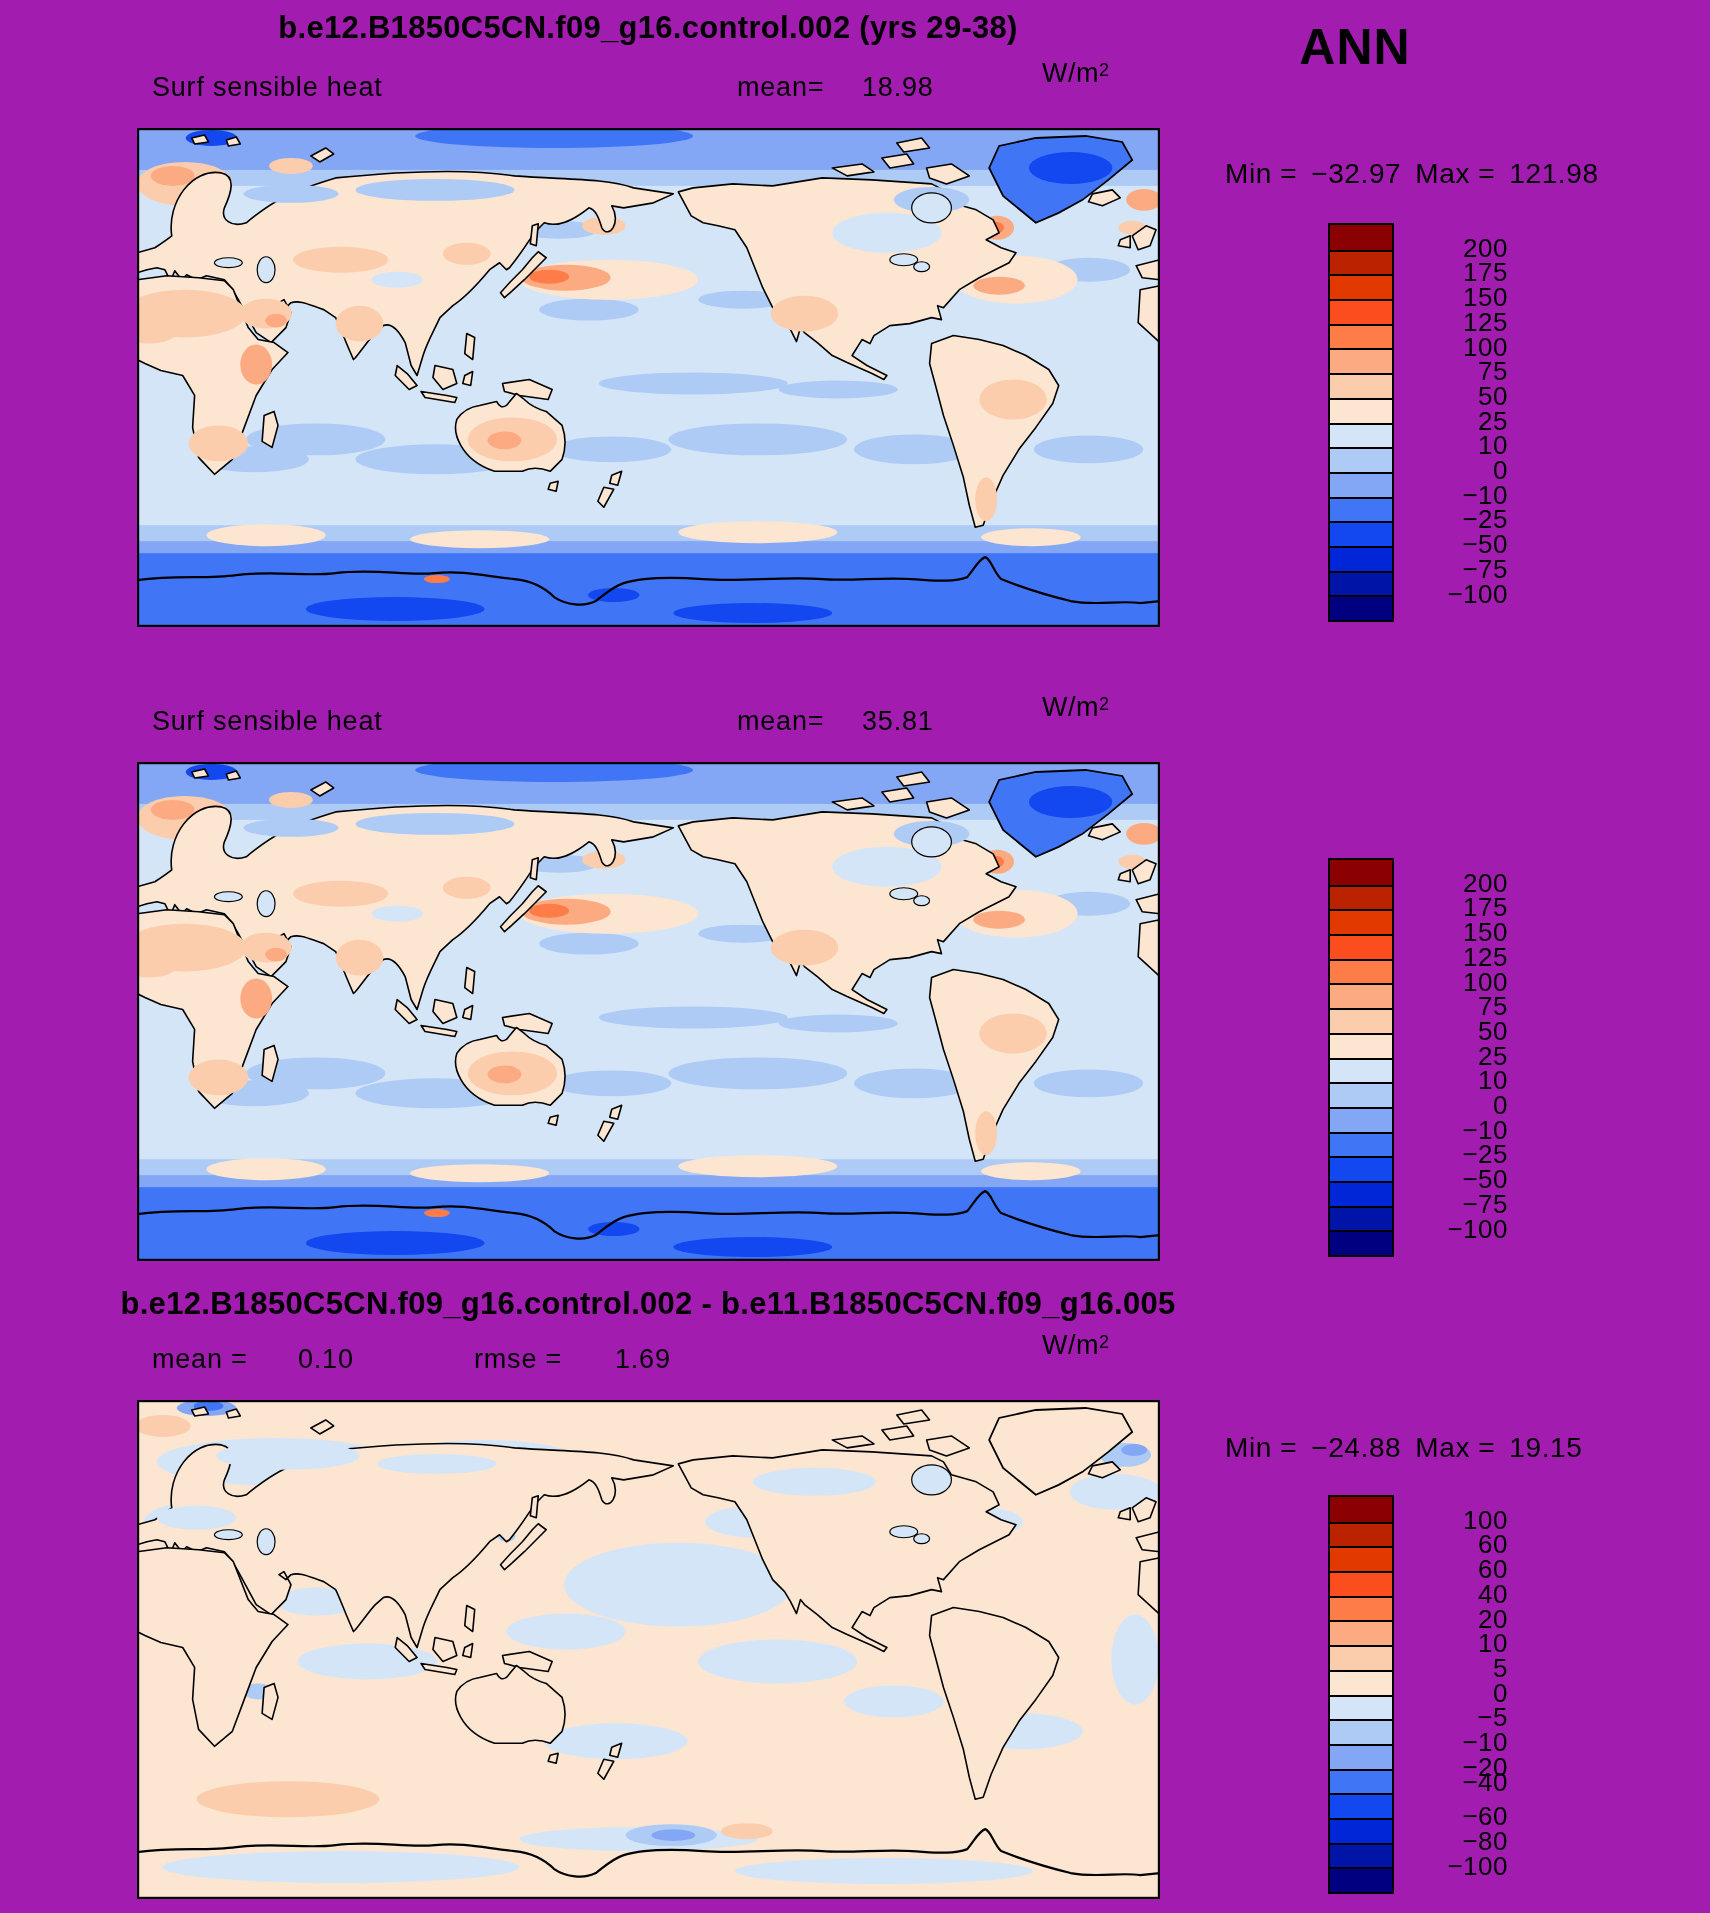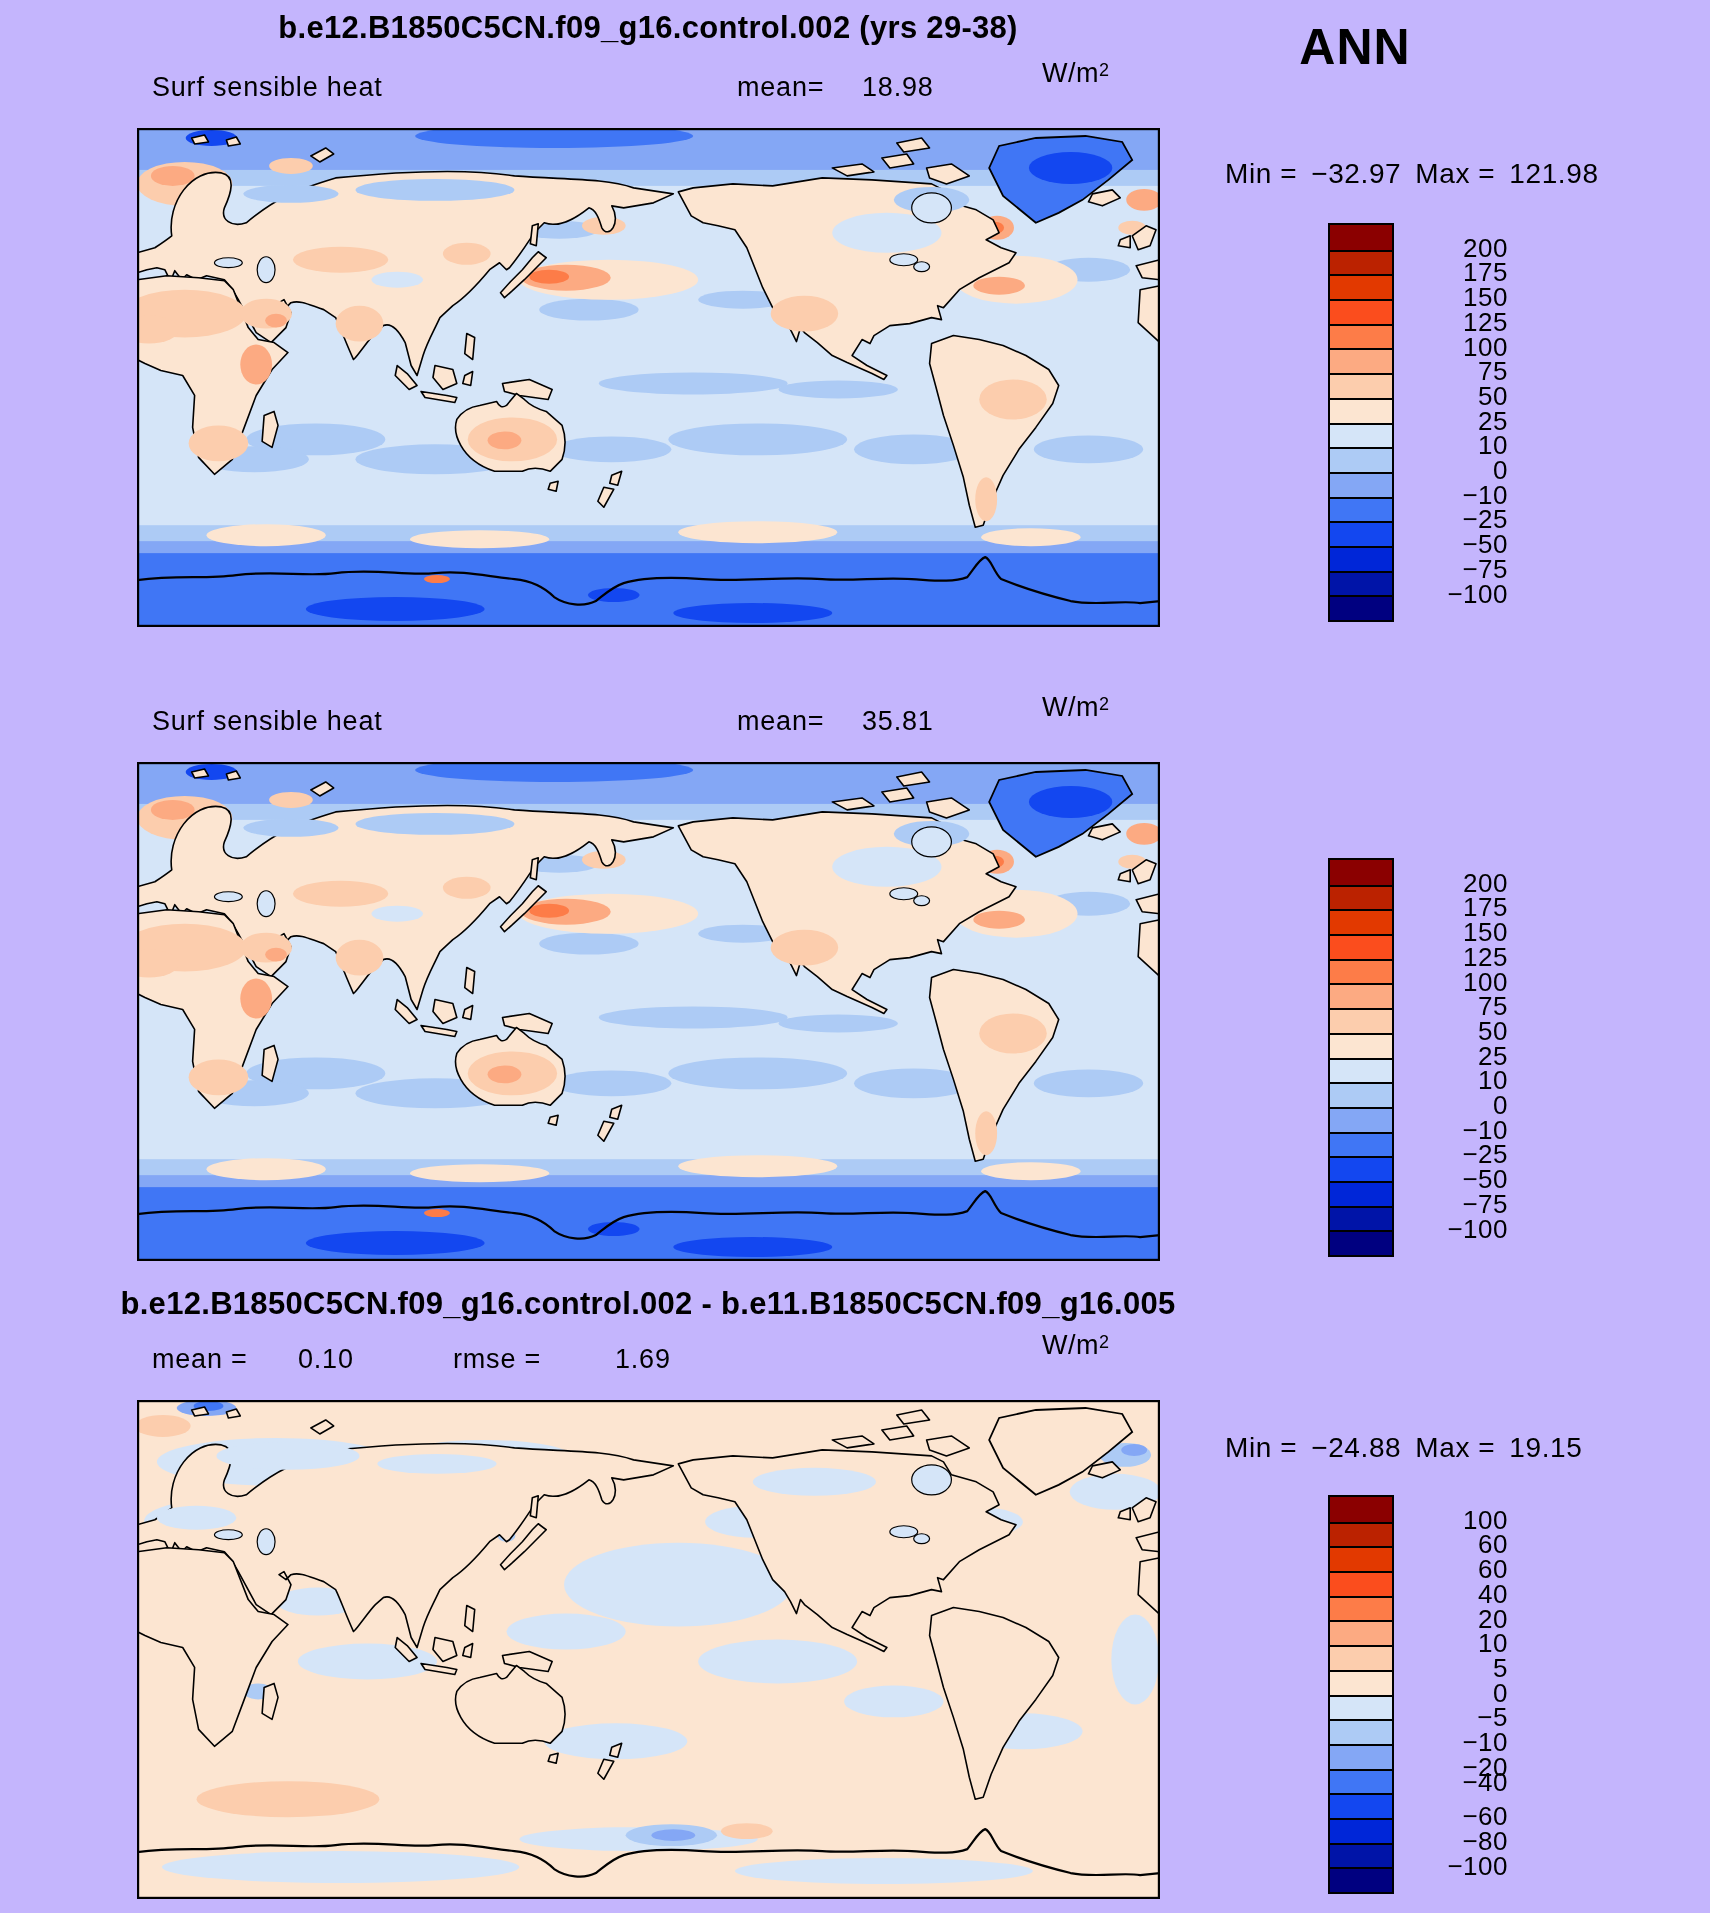--- a/index.html
+++ b/index.html
@@ -1,17 +1,17 @@
 <!DOCTYPE html>
 <html><head>
 <meta charset="utf-8">
 <style>
   html,body{margin:0;padding:0;background:#ffffff;}
   body{font-family:"Liberation Sans","DejaVu Sans",sans-serif;color:#000;}
-  .page{position:relative;width:1710px;height:1913px;background:#c4b5fd;overflow:hidden;}
+  .page{position:relative;width:1710px;height:1913px;background:#a21caf;overflow:hidden;}
   .panel-title{position:absolute;left:0;width:1296px;text-align:center;font-size:31px;font-weight:700;letter-spacing:0.3px;}
   .season{position:absolute;left:1250px;width:210px;text-align:center;font-size:50px;font-weight:700;letter-spacing:1px;}
   .subrow{position:absolute;font-size:27px;letter-spacing:0.8px;}
   .subrow span{position:absolute;white-space:nowrap;}
   .unit{position:absolute;white-space:nowrap;font-size:27px;letter-spacing:0.5px;text-align:left;width:120px;}
   .unit sup{font-size:18px;vertical-align:6px;}
   .map{position:absolute;left:137px;width:1023px;height:499px;}
   .map svg{display:block;width:1023px;height:499px;}
   .minmax{position:absolute;left:1225px;width:460px;font-size:28px;letter-spacing:0.6px;white-space:nowrap;}
   .minmax span{margin-right:14px;}
@@ -309,21 +309,21 @@
       <div style="top: 308.1px;">−50</div>
       <div style="top: 332.8px;">−75</div>
       <div style="top: 357.5px;">−100</div>
     </div>
 
   <div class="panel-title" style="top:1286px;">b.e12.B1850C5CN.f09_g16.control.002 - b.e11.B1850C5CN.f09_g16.005</div>
 
   <div class="subrow" style="top:1344px;">
     <span style="left:152px;">mean  =</span>
     <span style="left:298px;">0.10</span>
-    <span style="left:453px;">rmse  =</span>
+    <span style="left:474px;">rmse  =</span>
     <span style="left:615px;">1.69</span>
   </div>
   <div class="unit" style="top:1330px;left:1042px;">
     <span>W/m</span><sup>2</sup>
   </div>
 
   <div class="map" style="top:1400px;">
     <svg viewBox="0 0 1030 500" preserveAspectRatio="none" xmlns="http://www.w3.org/2000/svg">
         <use href="#g-diff"></use>
       </svg>

